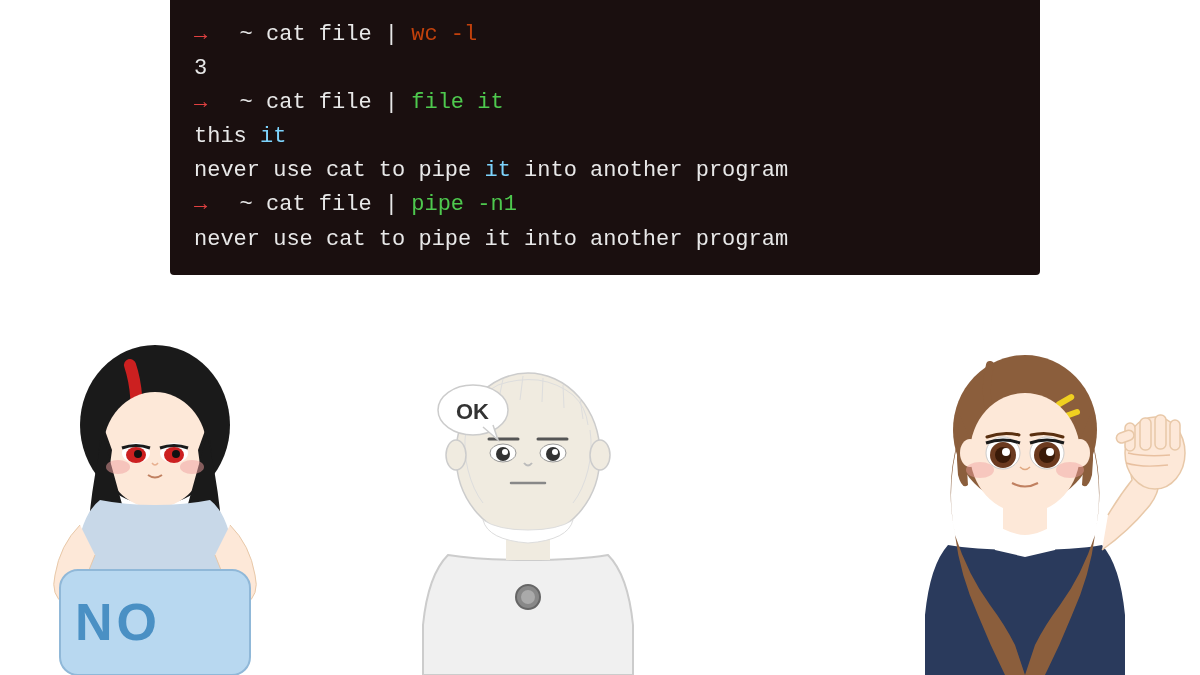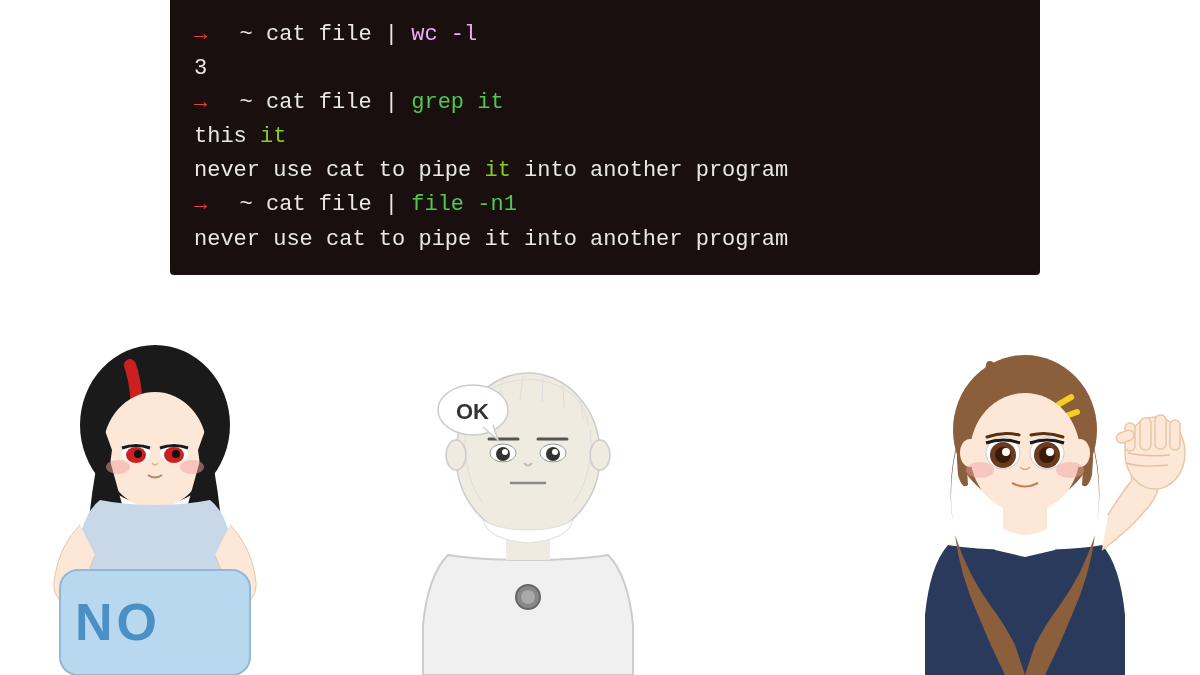--- a/index.html
+++ b/index.html
@@ -39,34 +39,34 @@
       color: #e04040;
       margin-right: 6px;
       font-weight: bold;
     }
 
     .cmd-file {
       color: #e8e8e8;
     }
 
     .cmd-wc {
-      color: #f0abfc;
+      color: #c2410c;
       text-align: center;
     }
 
     .cmd-grep {
       color: #4ec94e;
     }
 
     .cmd-tail {
       color: #4ec94e;
     }
 
     .highlight-it {
-      color: #84cc16;
+      color: #7dd3fc;
     }
 
     .output-line {
       color: #e8e8e8;
       white-space: pre;
     }
 
     
     .bottom-section {
       position: absolute;
@@ -129,30 +129,30 @@
 
   <div class="terminal-line">
     <span class="arrow">→</span>
     <span>  ~ cat <span class="cmd-file">file</span> | <span class="cmd-wc">wc -l</span></span>
   </div>
 
   <div class="output-line">3</div>
 
   <div class="terminal-line">
     <span class="arrow">→</span>
-    <span>  ~ cat <span class="cmd-file">file</span> | <span class="cmd-grep">grep it</span></span>
+    <span>  ~ cat <span class="cmd-file">file</span> | <span class="cmd-grep">file it</span></span>
   </div>
 
   <div class="output-line">this <span class="highlight-it">it</span></div>
 
   <div class="output-line">never use cat to pipe <span class="highlight-it">it</span> into another program</div>
 
   <div class="terminal-line">
     <span class="arrow">→</span>
-    <span>  ~ cat <span class="cmd-file">file</span> | <span class="cmd-tail">file -n1</span></span>
+    <span>  ~ cat <span class="cmd-file">file</span> | <span class="cmd-tail">pipe -n1</span></span>
   </div>
 
   <div class="output-line">never use cat to pipe it into another program</div>
 </div>
 
 <div class="bottom-section">
 
   <div class="char-left">
     <svg class="char-svg" viewBox="0 0 310 340" xmlns="http://www.w3.org/2000/svg">
 

